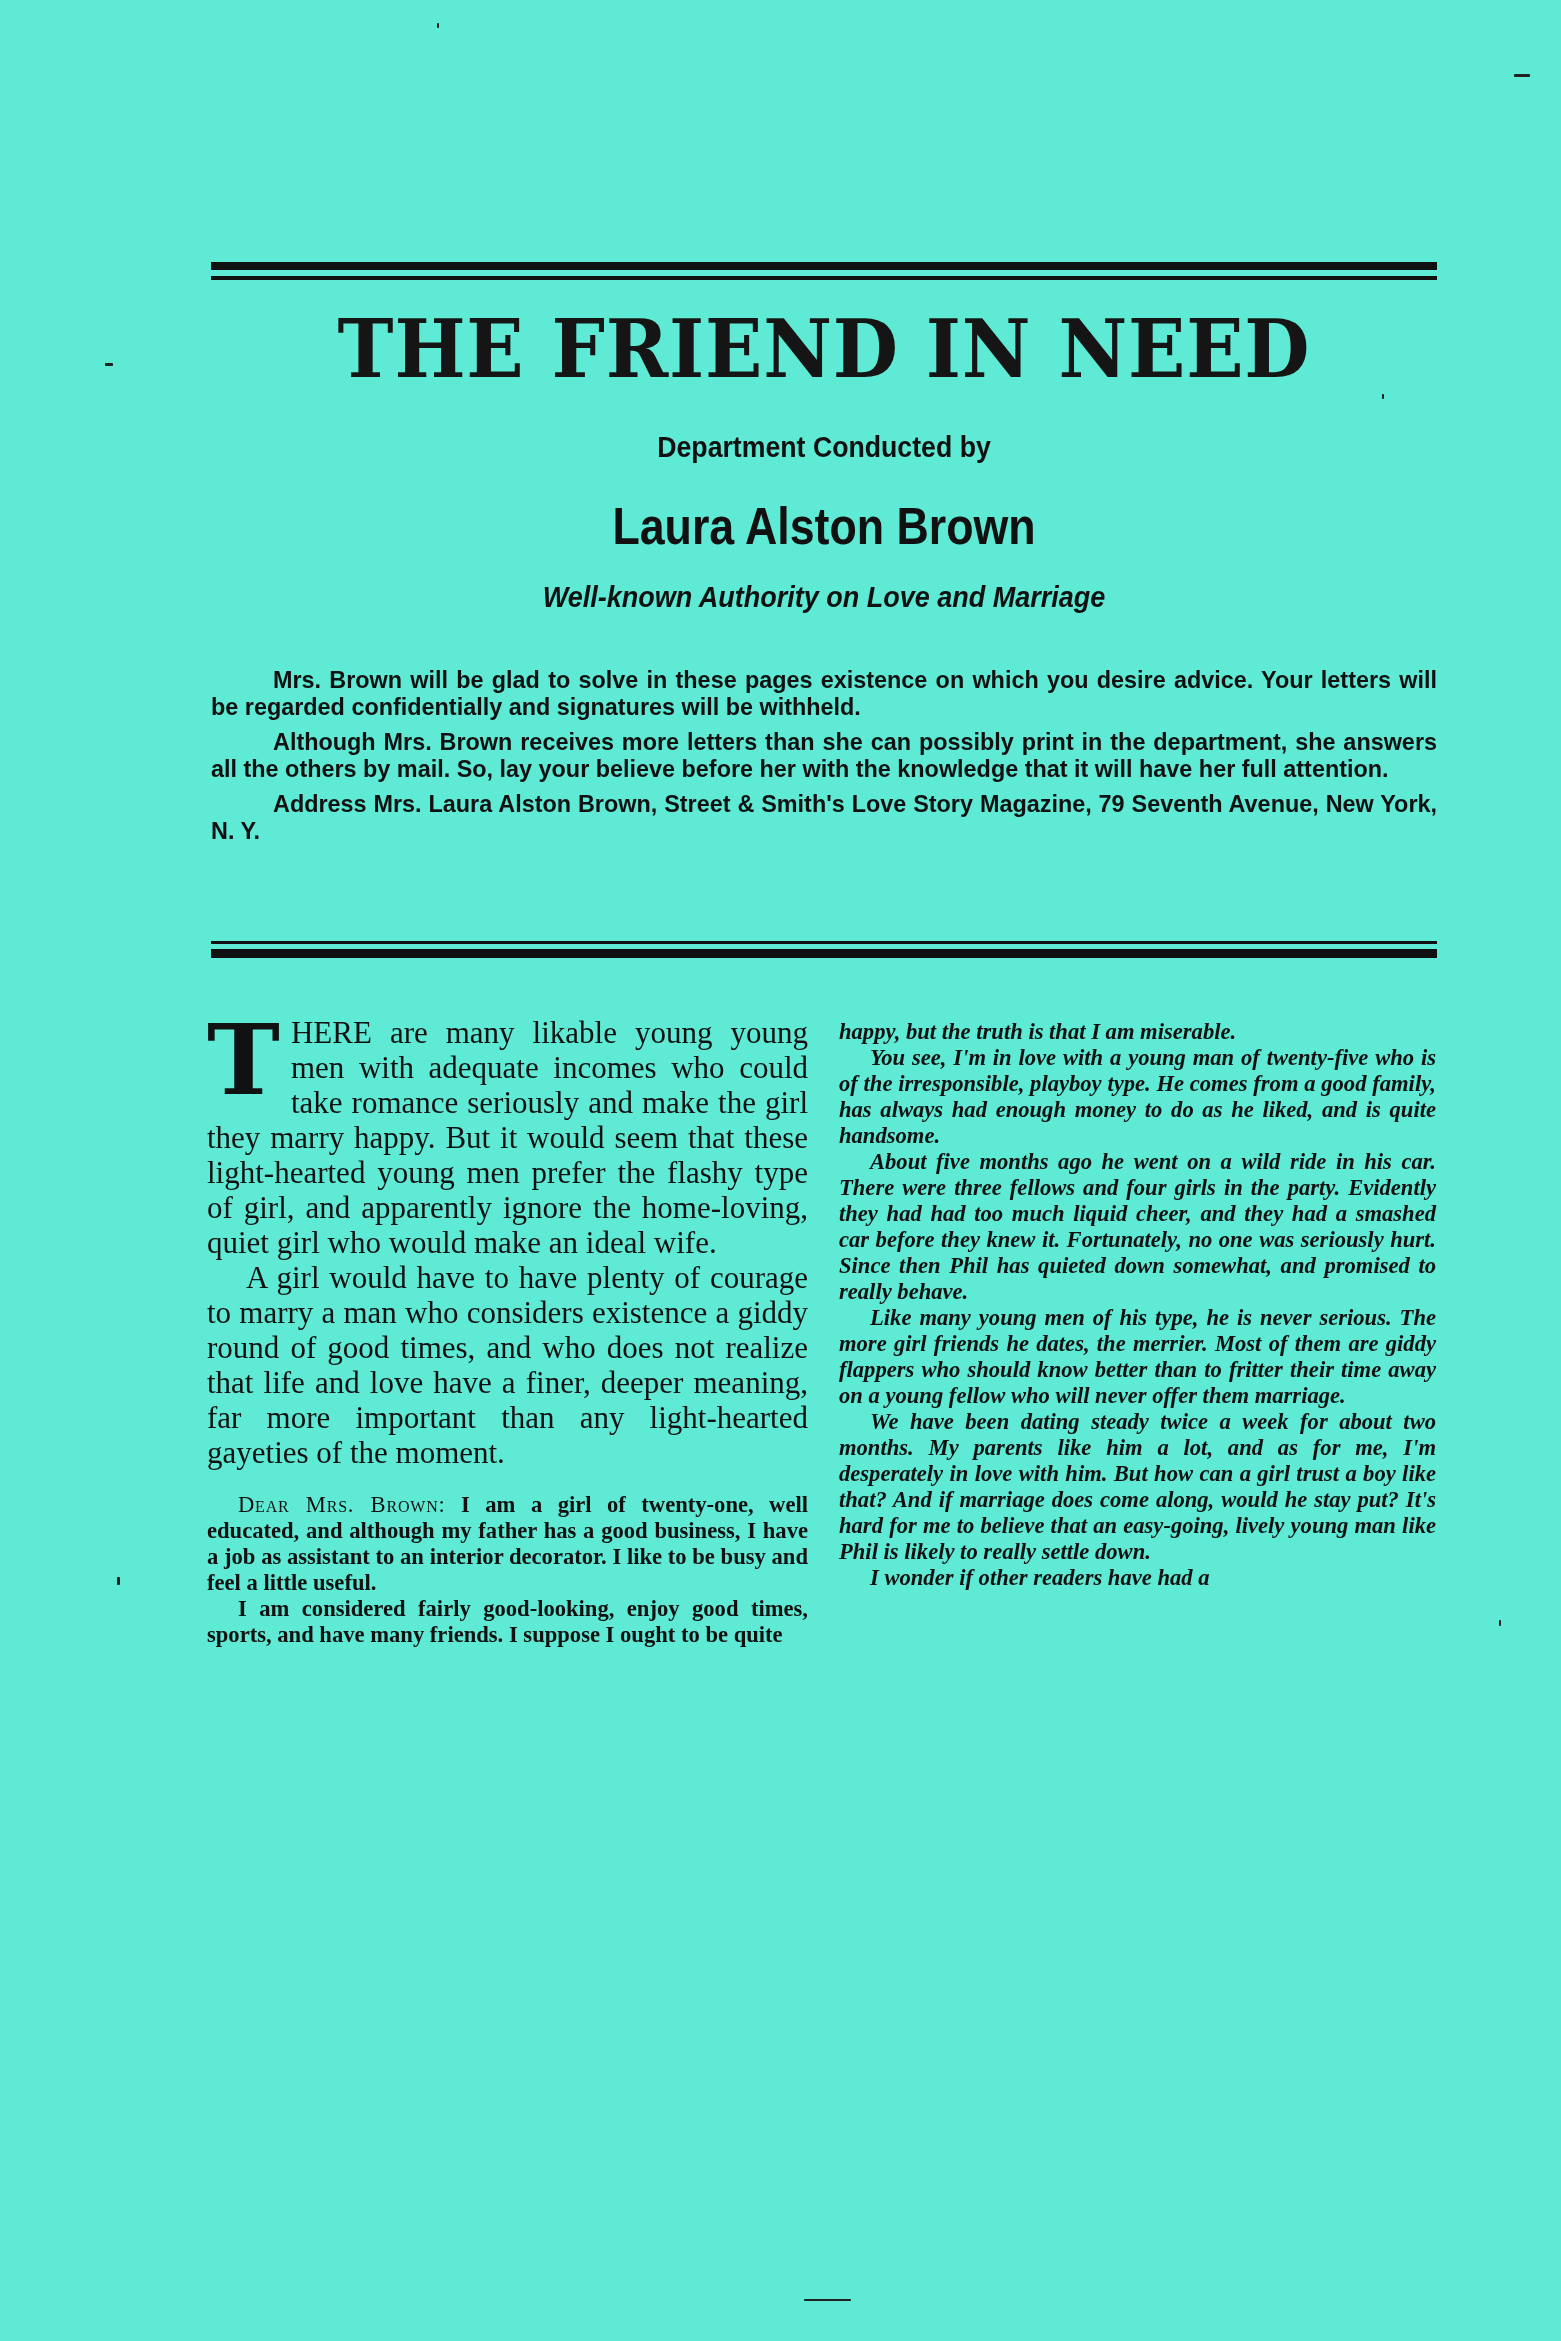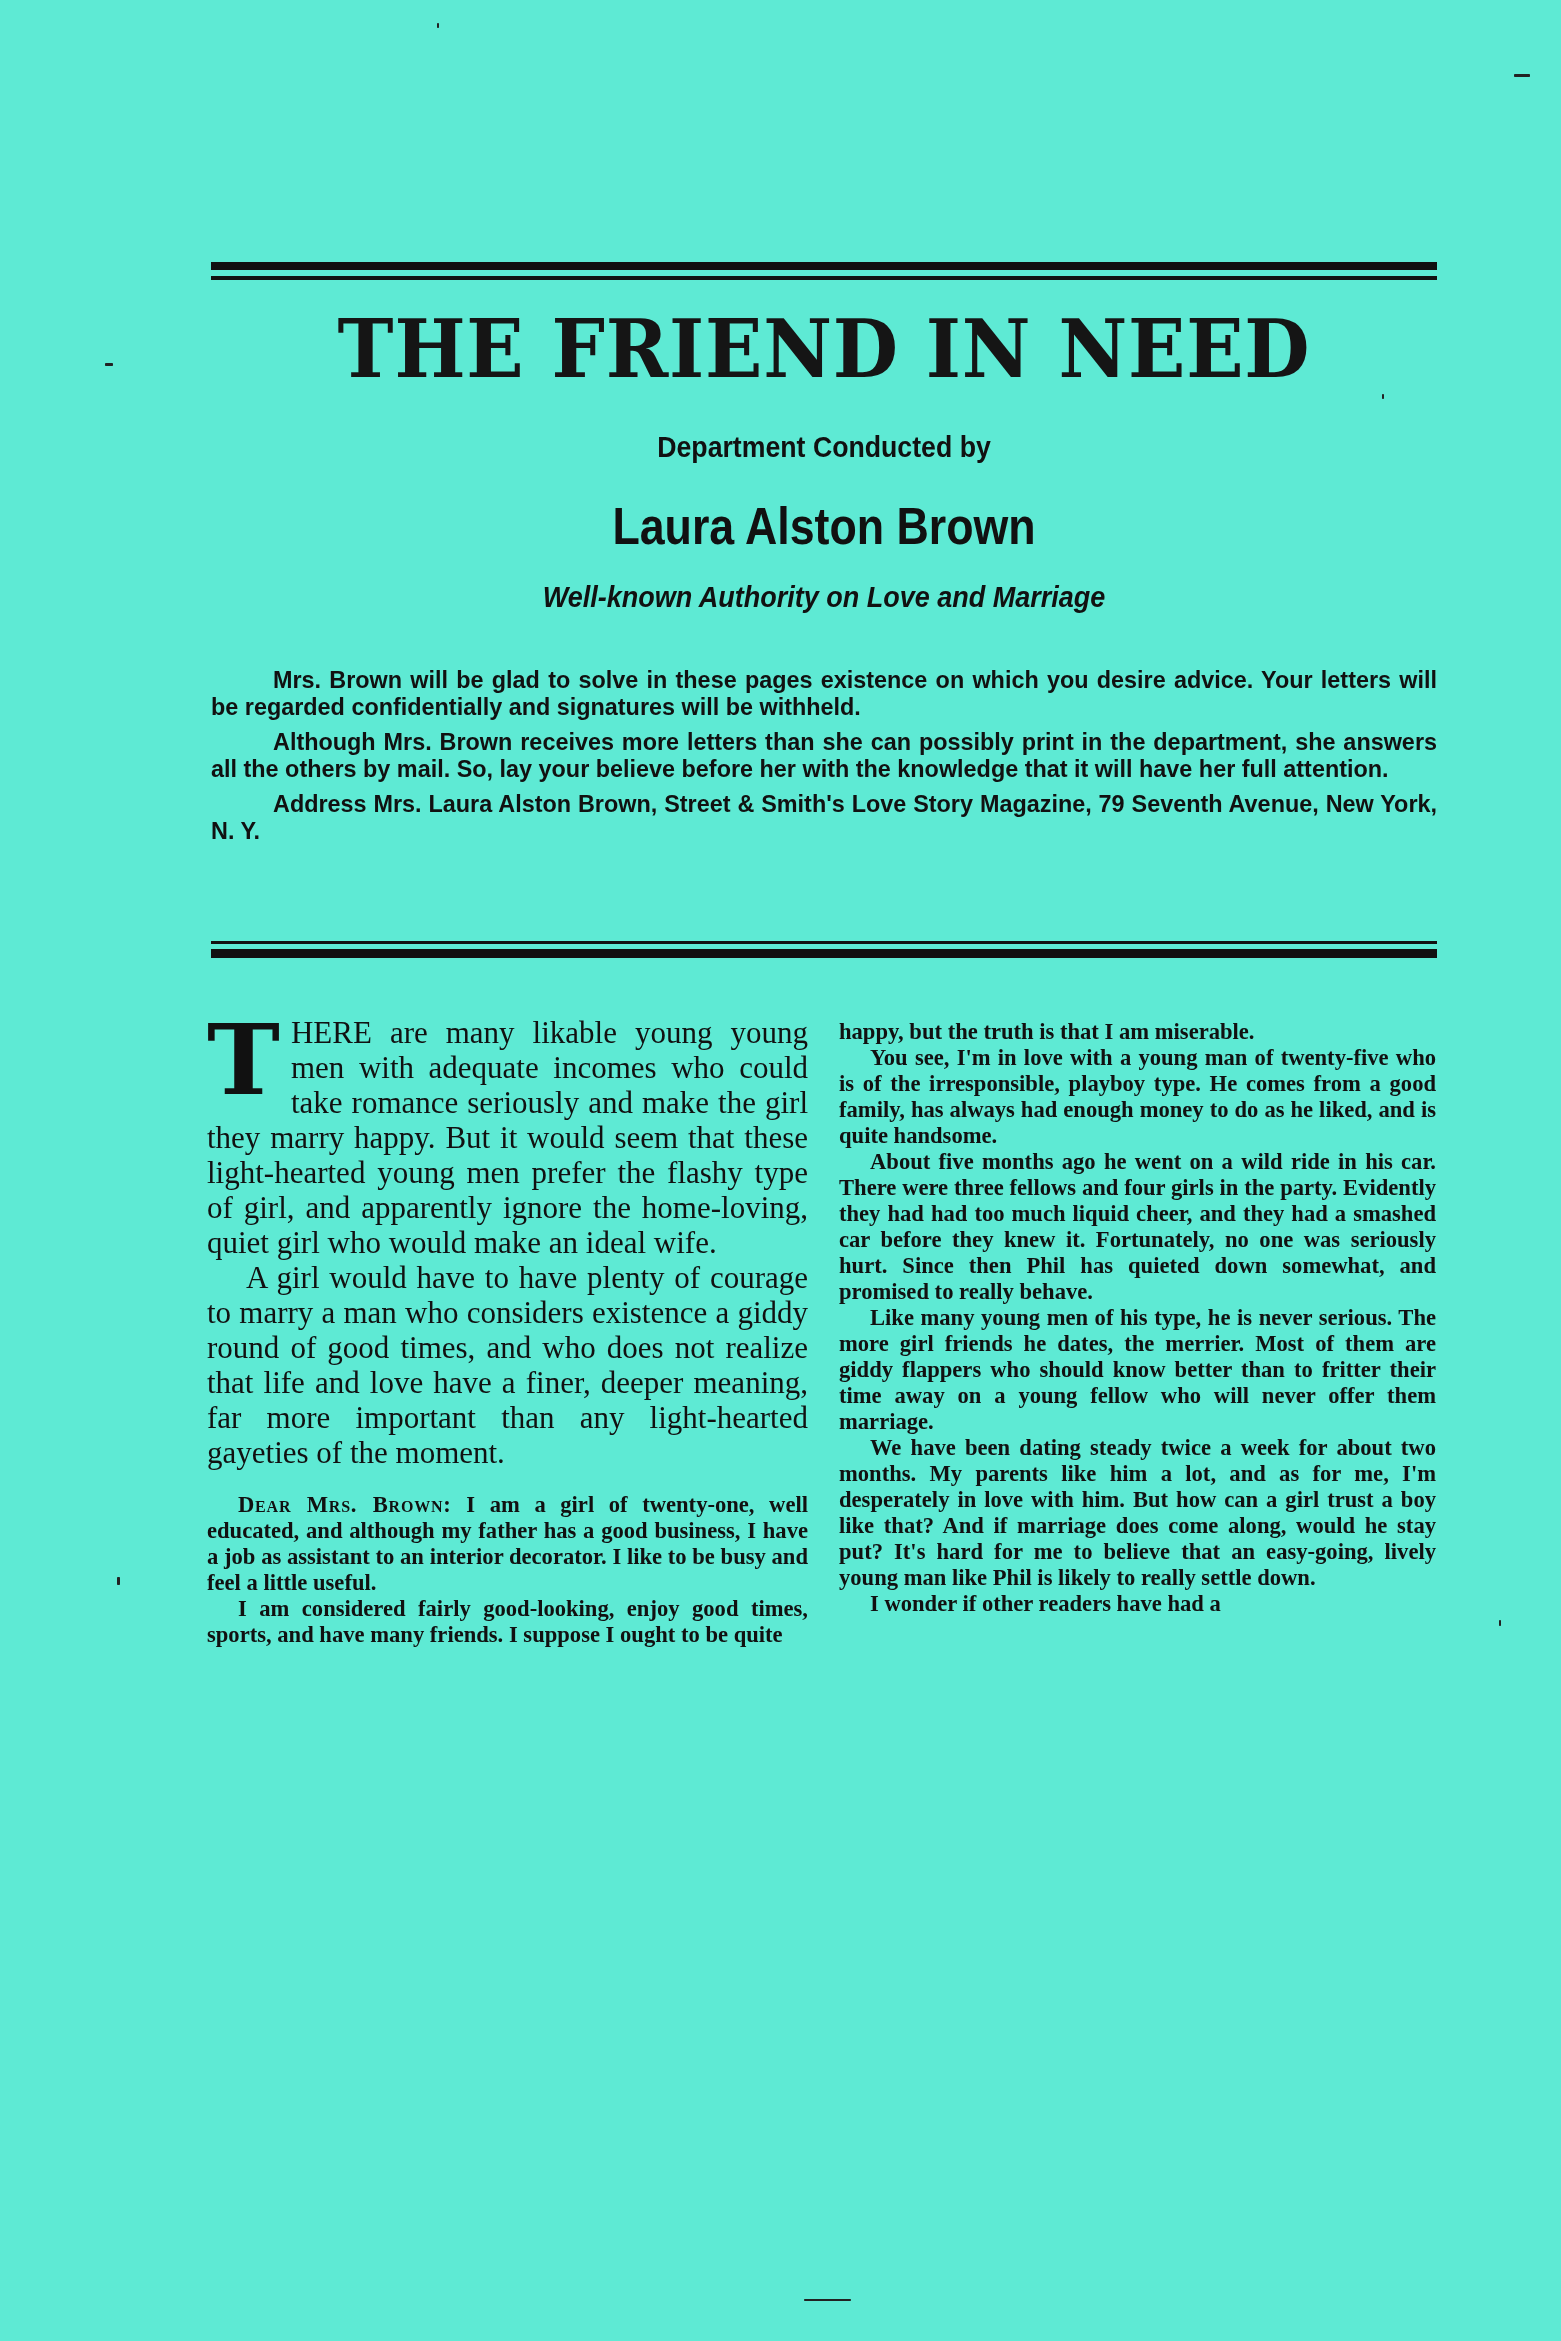--- a/index.html
+++ b/index.html
@@ -29,35 +29,35 @@
   .intro {
     position: absolute; left: 211px; width: 1226px; top: 667px;
     font-family: "Liberation Sans", sans-serif; font-weight: bold; font-size: 23.4px; line-height: 27px;
     text-align: justify; text-align-last: auto;
   }
   .intro p { margin: 0 0 7.8px 0; text-indent: 62px; }
   .col {
     position: absolute; top: 1015px; font-family: "Liberation Serif", serif;
   }
   .col-left { left: 207px; width: 601px; }
-  .col-right { left: 839px; width: 597px; }
+  .col-right { left: 839px; width: 597px; font-style: italic; }
   .lead p {
     margin: 0; font-size: 31px; line-height: 35px; text-align: justify; text-indent: 39px;
   }
   .lead p.first { text-indent: 0; }
   .dropcap {
     float: left; font-family: "DejaVu Serif", serif; font-weight: bold; font-size: 98px; line-height: 78px;
     margin: 6.2px 11px 0 0; height: 87px;
   }
   .letter p {
     margin: 0; font-size: 22.6px; line-height: 26px; text-align: justify; text-indent: 31px;
     font-family: "Liberation Serif", serif; font-weight: bold;
   }
   .letter p.cont { text-indent: 0; }
-  .letter .sc { font-variant: small-caps; font-weight: bold; letter-spacing: 0.8px; }
+  .letter .sc { font-variant: small-caps; font-weight: normal; letter-spacing: 0.8px; }
   .col-left .letter { margin-top: 22px; }
   .speck { position: absolute; background: #222; border-radius: 0.8px; }
 </style>
 </head>
 <body>
 
 <div class="page">
 
   <div class="rule" style="left:211px; top:262px; width:1226px; height:7.8px;"></div>
   <div class="rule" style="left:211px; top:276px; width:1226px; height:3.9px;"></div>

